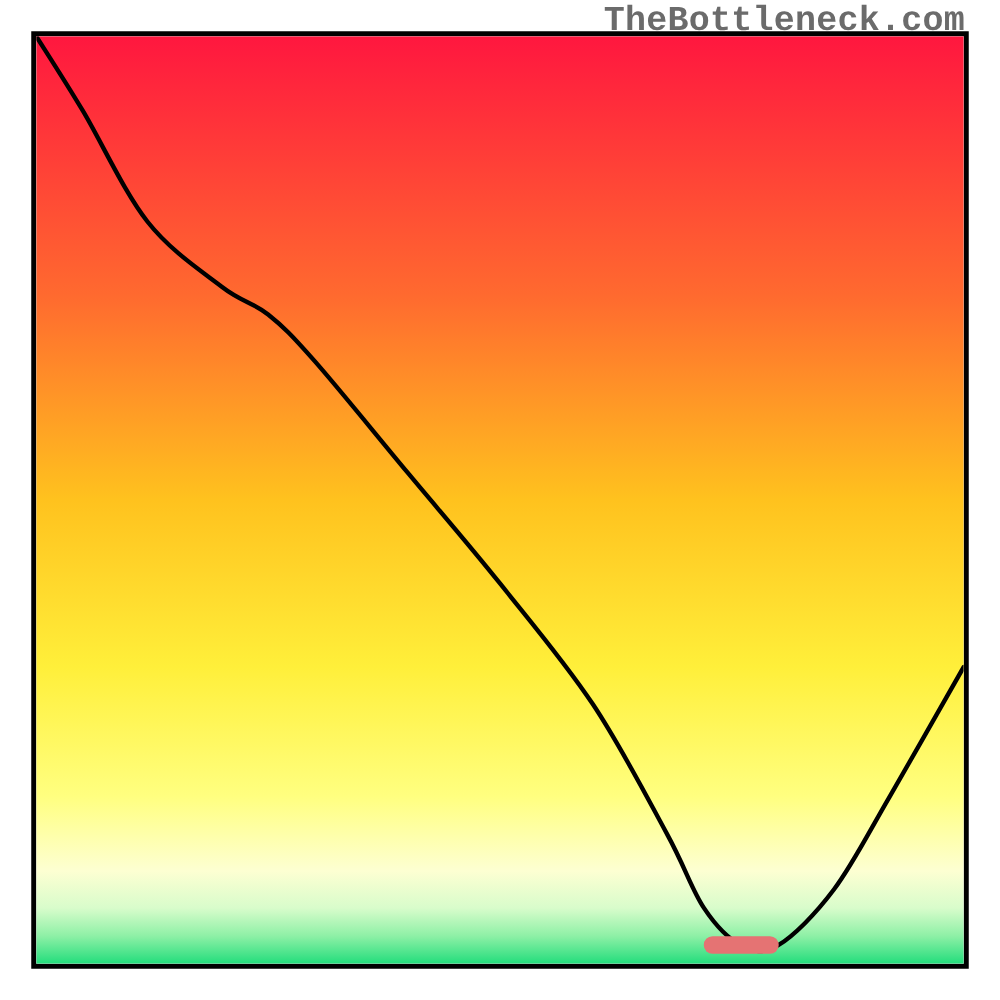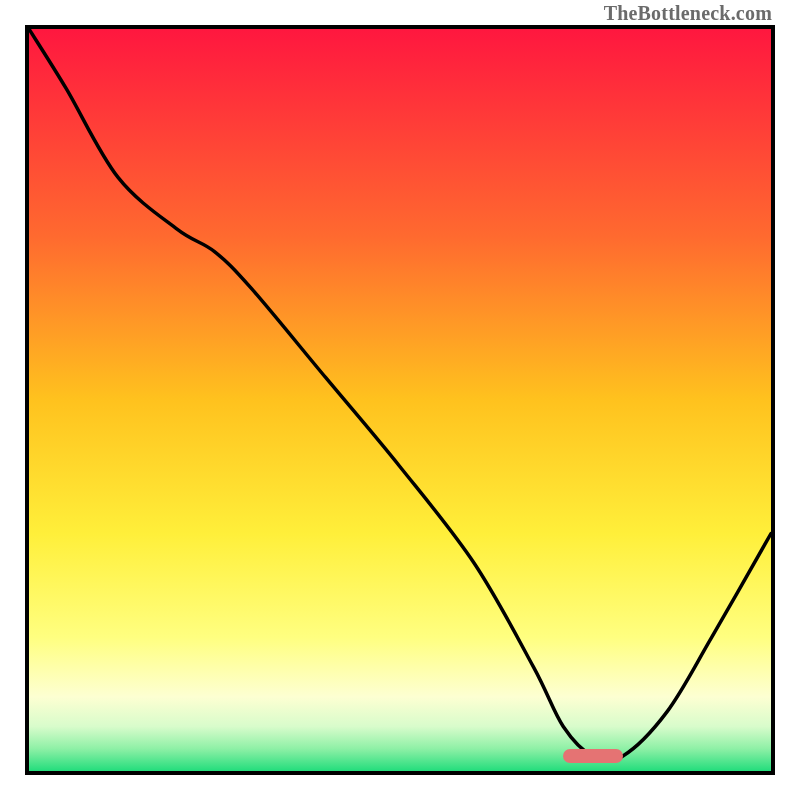--- a/index.html
+++ b/index.html
@@ -29,22 +29,22 @@
   svg.curve {
     position: absolute;
     left: 0; top: 0;
     width: 100%;
     height: 100%;
   }
   .watermark {
     position: absolute;
     top: 2px;
     right: 28px;
-    font-family: Liberation Serif, serif;
-    font-size: 20px;
+    font-family: Liberation Mono, monospace;
+    font-size: 28px;
     font-weight: 600;
     color: #6b6b6b;
     letter-spacing: 0.2px;
     text-align: center;
   }
   .marker {
     position: absolute;
     height: 14px;
     border-radius: 7px;
     background: #e57373;

